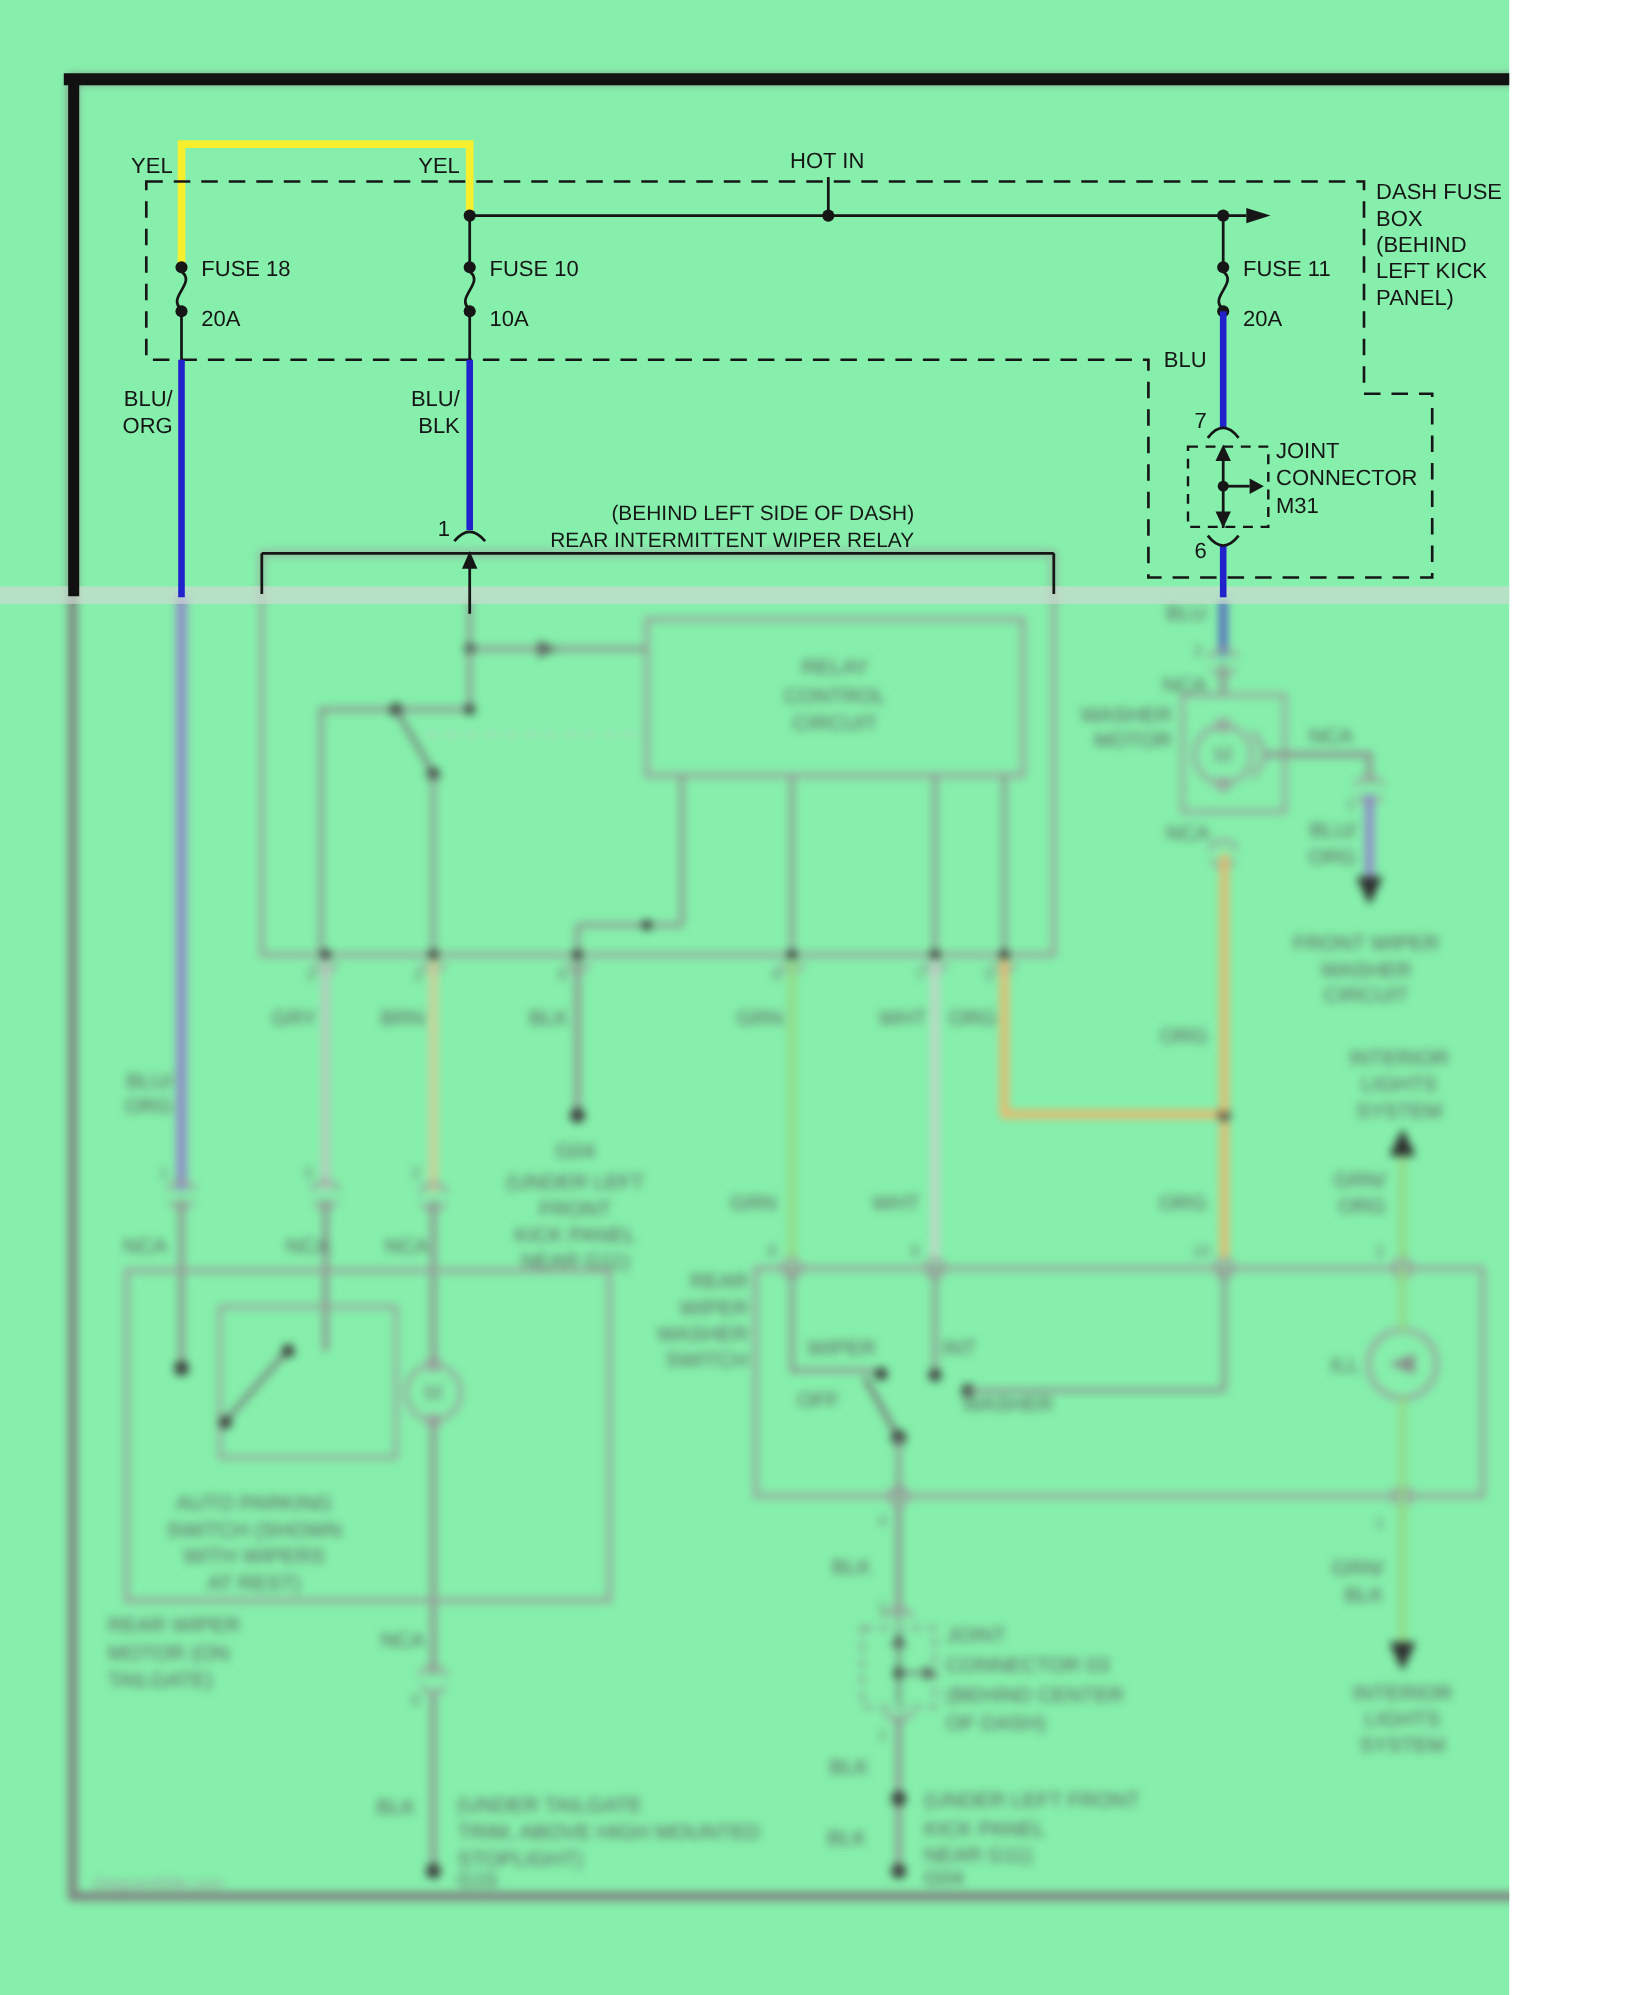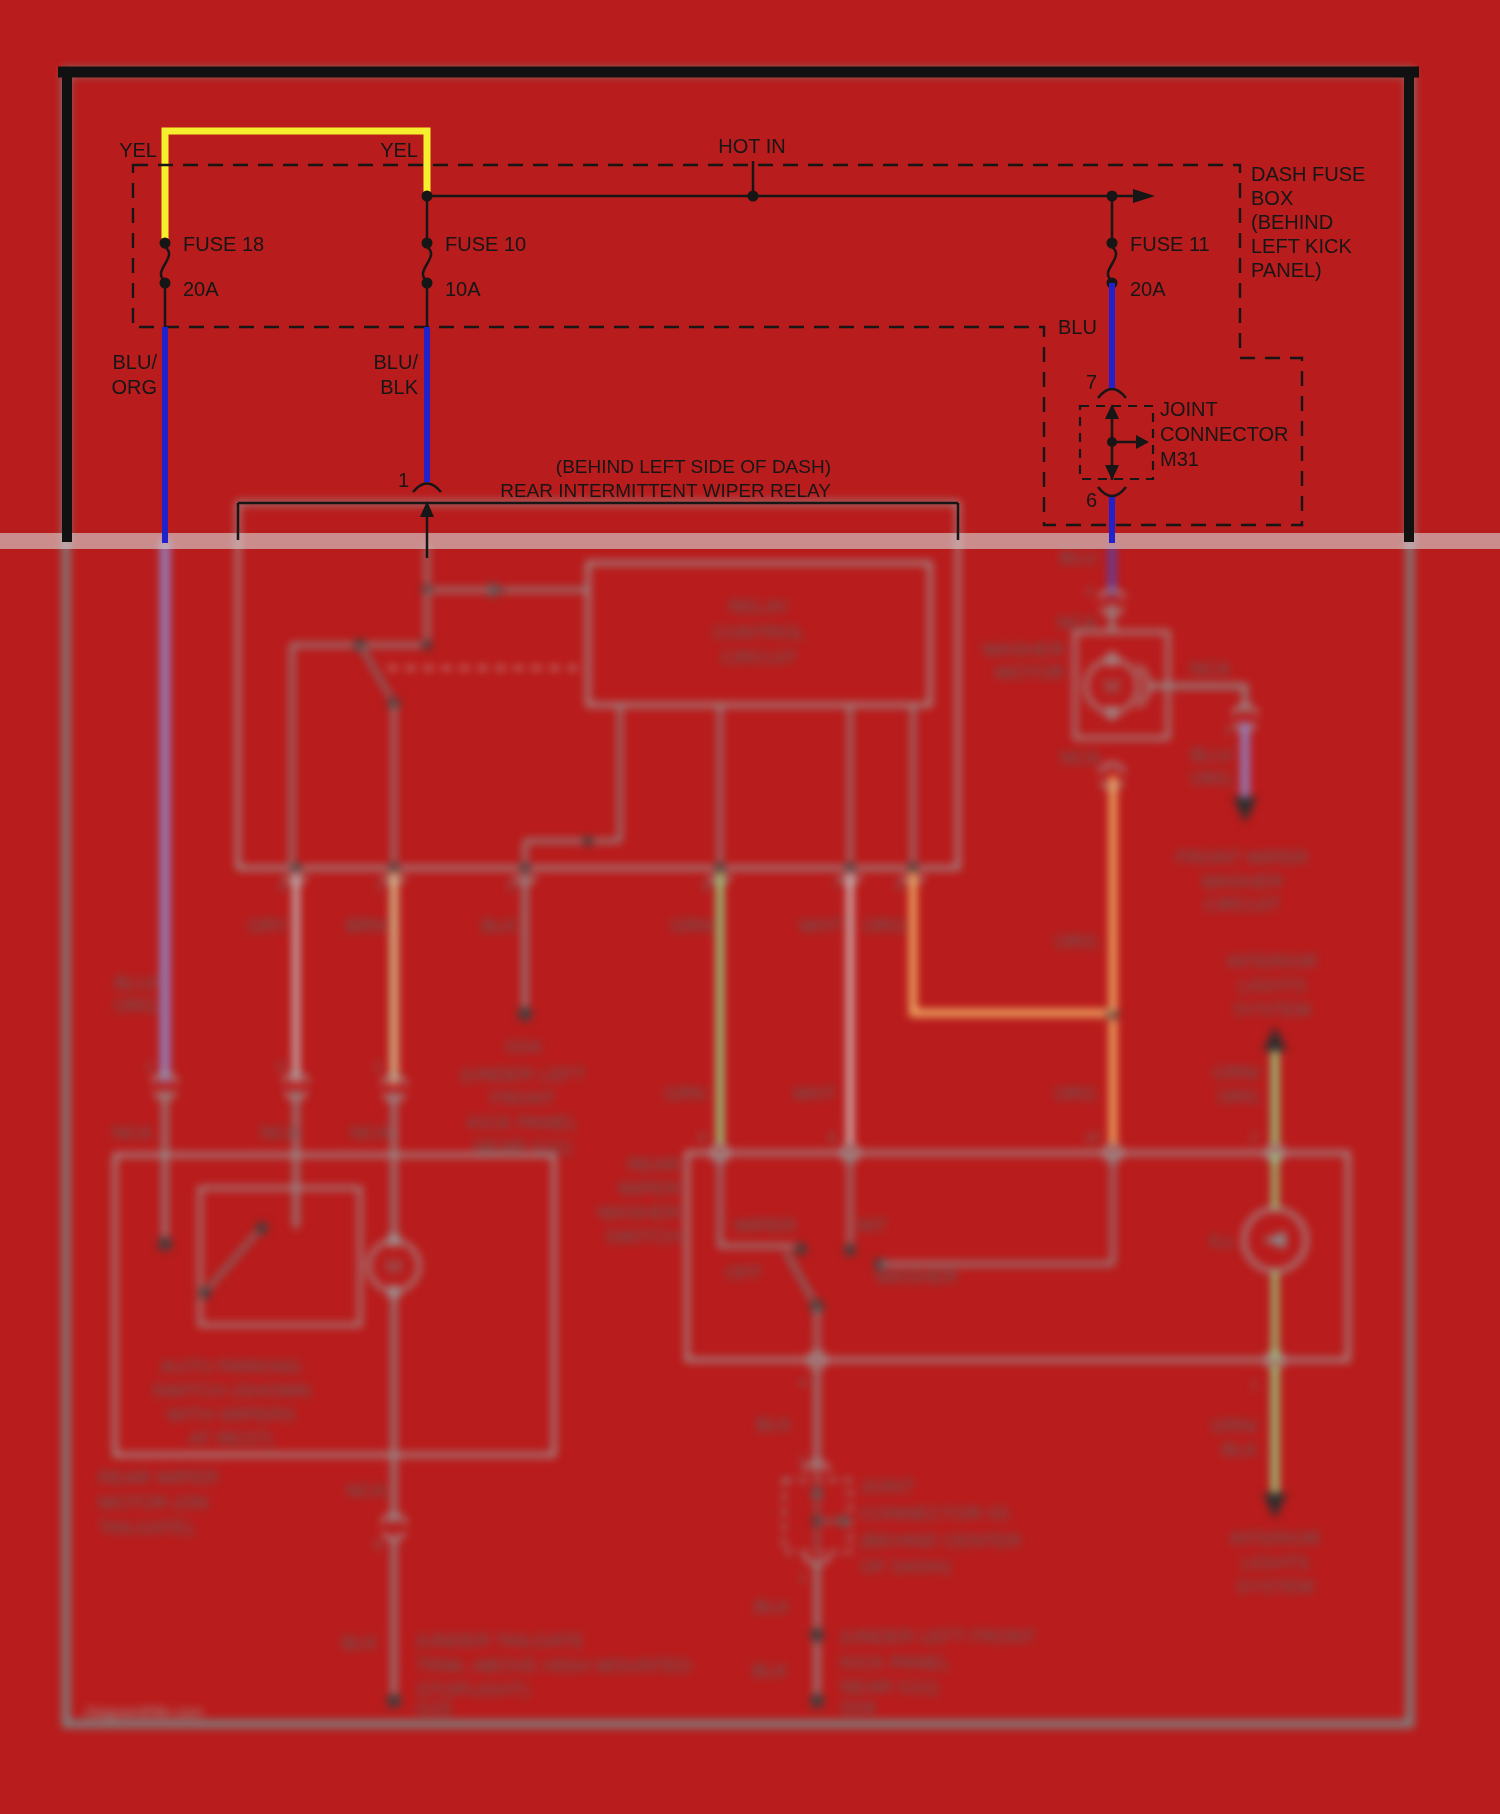--- a/index.html
+++ b/index.html
@@ -1,16 +1,16 @@
 <!DOCTYPE html>
 <html><head>
 <meta charset="utf-8">
 <style>
   html,body{margin:0;padding:0;background:#ffffff;}
-  #stage{position:relative;width:1500px;height:1814px;background:#b91c1c;overflow:hidden;}
+  #stage{position:relative;width:1372px;height:1814px;background:#86efac;overflow:hidden;}
   svg{position:absolute;left:0;top:0;}
   text{font-family:"Liberation Sans","DejaVu Sans",sans-serif;}
   .st{font-size:20px;fill:#161616;}
   .s19{font-size:19px;fill:#161616;}
   .bt{font-size:19px;fill:#5e5e5e;}
   .bp{font-size:14px;fill:#6e6e6e;}
   .mm{font-size:20px;fill:#7d7d7d;}
   .wm{font-size:15px;fill:#9a9a9a;font-style:italic;}
   .blurred{filter:blur(4px);}
   .k{stroke:#161616;stroke-width:2.5;fill:none;}

